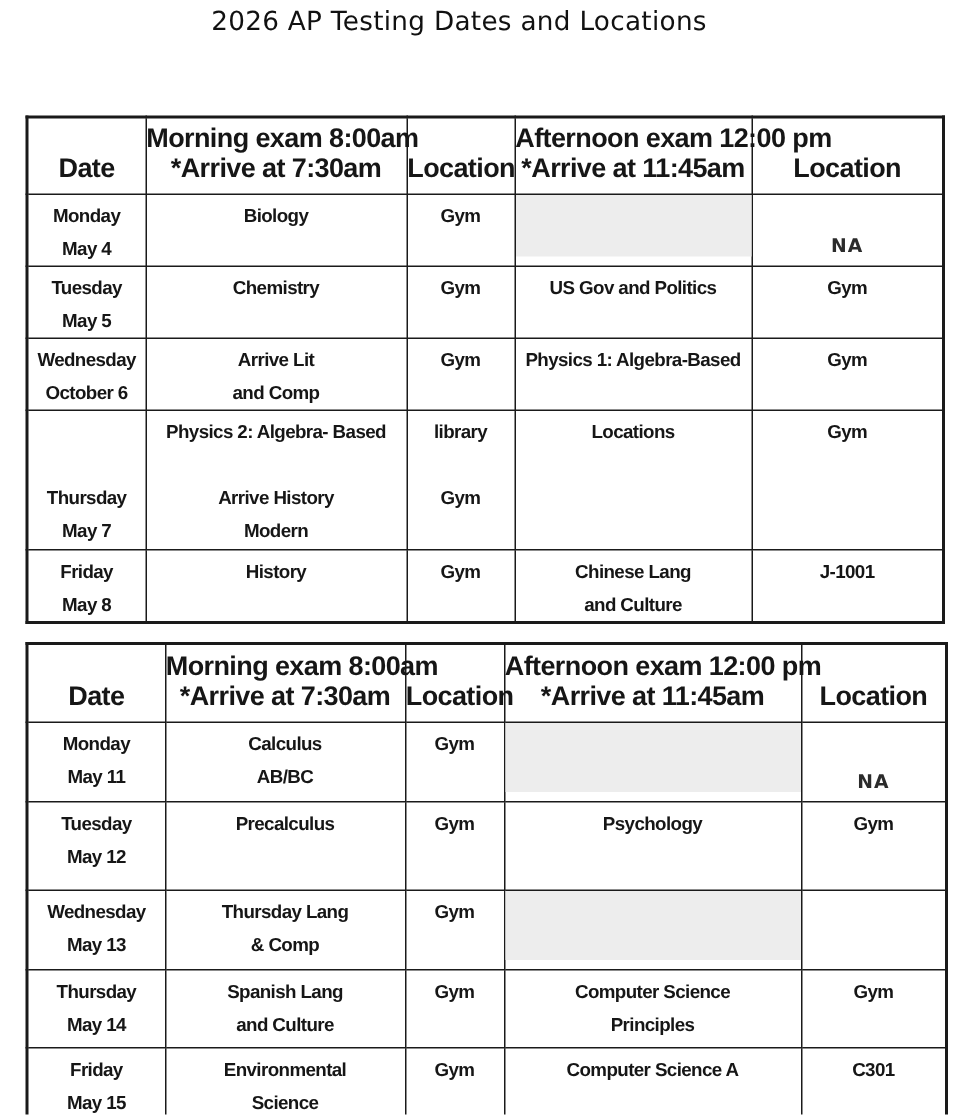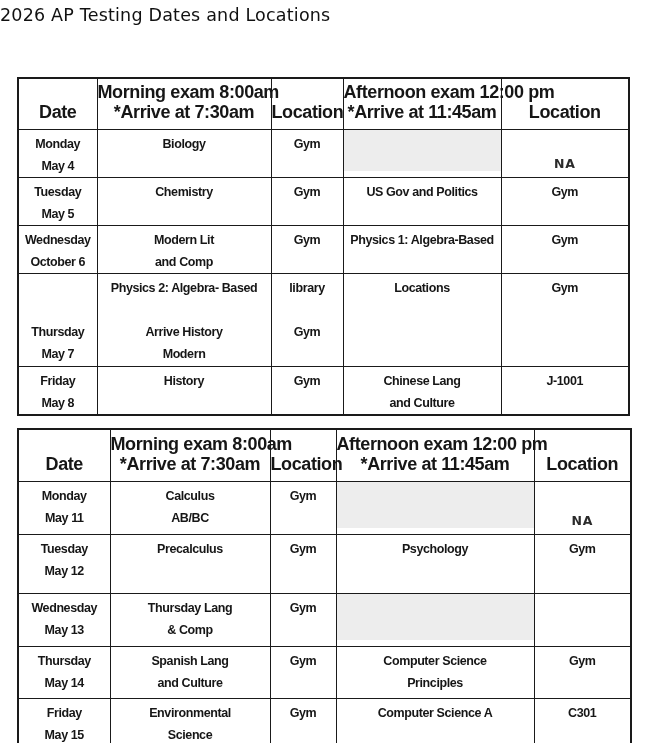--- a/index.html
+++ b/index.html
@@ -16,21 +16,21 @@
     background: #ffffff;
     overflow: hidden;
     color: var(--text);
     font-family: "Liberation Sans", sans-serif;
   }
   .title {
     position: absolute;
     top: 5px;
     left: 0;
     width: 612px;
-    text-align: left;
+    text-align: center;
     font-family: "DejaVu Sans", sans-serif;
     font-size: 17.5px;
     font-weight: 500;
     letter-spacing: 0.2px;
     color: #111;
   }
   table {
     position: absolute;
     border-collapse: collapse;
     table-layout: fixed;
@@ -156,21 +156,21 @@
           <td>
             <div class="ln">Gym</div>
           </td>
         </tr>
         <tr style="height: 47px;">
           <td>
             <div class="ln">Wednesday</div>
             <div class="ln">October 6</div>
           </td>
           <td>
-            <div class="ln">Modern Lit</div>
+            <div class="ln">Arrive Lit</div>
             <div class="ln">and Comp</div>
           </td>
           <td>
             <div class="ln">Gym</div>
           </td>
           <td>
             <div class="ln">Physics 1: Algebra-Based</div>
           </td>
           <td>
             <div class="ln">Gym</div>

